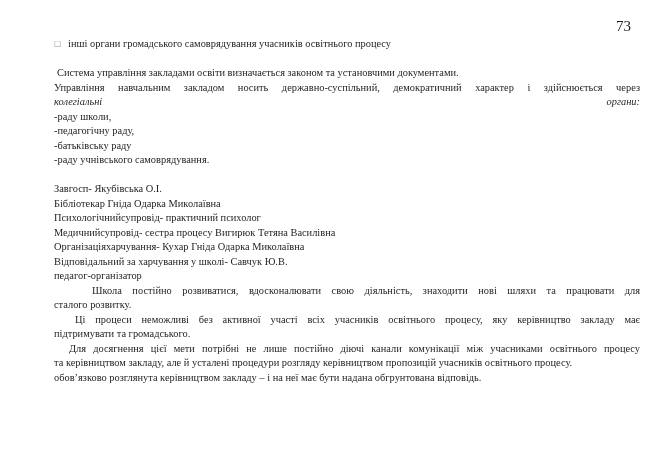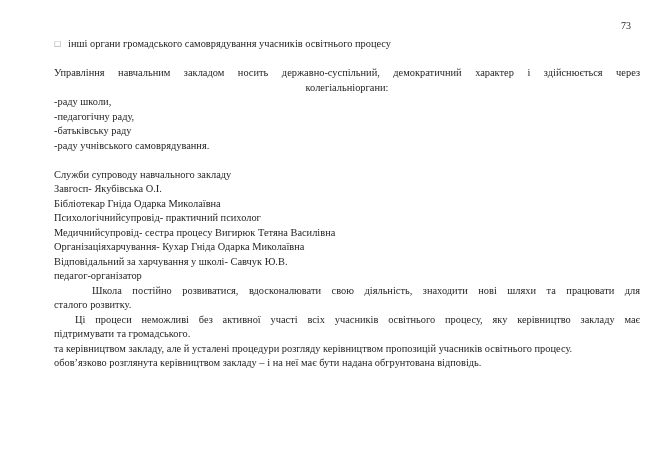--- a/index.html
+++ b/index.html
@@ -8,34 +8,34 @@
     width:657px; height:464px;
     background:#ffffff;
     color:#1f1f1f;
     font-family:"Liberation Serif","DejaVu Serif",serif;
     font-size:10.4px;
     line-height:14.5px;
     overflow:hidden;
   }
   .page-number {
     position:absolute; top:19px; right:26px;
-    font-size:10px;
+    font-size:15px;
   }
   .content {
     position:absolute; left:54px; top:37px; width:586px;
   }
   .line { white-space:nowrap; }
   .blank { height:14.5px; }
   
   .jline {
     white-space:nowrap;
     text-align:justify;
     text-align-last:justify;
   }
-  .split { display:flex; justify-content:center; }
+  .split { display:flex; justify-content:space-between;font-style:italic; }
   .ind-a { text-indent:38px; }
   .ind-b { text-indent:21px; }
   .ind-c { text-indent:15px; }
   .lead-sp { padding-left:3px; }
   .bullet {
     color:#8f8f8f;
     font-size:7.5px;
     display:inline-block;
     margin-right:7px;
     vertical-align:1px;
@@ -50,51 +50,52 @@
   <div class="page-number">73</div>
 
   <div class="content">
 
     <div class="line">
       <span class="bullet">□</span><span>інші органи громадського самоврядування учасників освітнього процесу</span>
     </div>
 
     <div class="blank"></div>
 
+    <div class="line lead-sp">Система управління закладами освіти визначається законом та установчими документами.</div>
     <div class="jline">Управління навчальним закладом носить державно-суспільний, демократичний характер і здійснюється через</div>
     <div class="split">
       <span>колегіальні</span>
       <span>органи:</span>
     </div>
 
     <div class="line">-раду школи,</div>
     <div class="line">-педагогічну раду,</div>
     <div class="line">-батьківську раду</div>
     <div class="line">-раду учнівського самоврядування.</div>
 
     <div class="blank"></div>
 
-    <div class="line">Служби супроводу навчального закладу</div>
     <div class="line">Завгосп- Якубівська О.І.</div>
     <div class="line">Бібліотекар Гніда Одарка Миколаївна</div>
     <div class="line">Психологічнийсупровід- практичний психолог</div>
     <div class="line">Медичнийсупровід- сестра процесу Вигирюк Тетяна Василівна</div>
     <div class="line">Організаціяхарчування- Кухар Гніда Одарка Миколаївна</div>
     <div class="line">Відповідальний за харчування у школі- Савчук Ю.В.</div>
     <div class="line">педагог-організатор</div>
 
     <div>
       <div class="jline ind-a">Школа  постійно розвиватися, вдосконалювати свою діяльність, знаходити нові шляхи та працювати для</div>
       <div class="line">сталого розвитку.</div>
     </div>
     <div>
       <div class="jline ind-b">Ці процеси неможливі без активної участі всіх учасників освітнього процесу, яку керівництво закладу має</div>
       <div class="line">підтримувати та громадського.</div>
     </div>
     <div>
+      <div class="jline ind-c">Для досягнення цієї мети потрібні не лише постійно діючі канали комунікації між учасниками освітнього процесу</div>
       <div class="line">та керівництвом закладу, але й усталені процедури розгляду керівництвом пропозицій учасників освітнього процесу.</div>
     </div>
     <div>
       <div class="line">обов’язково розглянута керівництвом закладу – і на неї має бути надана обгрунтована відповідь.</div>
     </div>
 
   </div>
 </div>
 
 </body></html>

